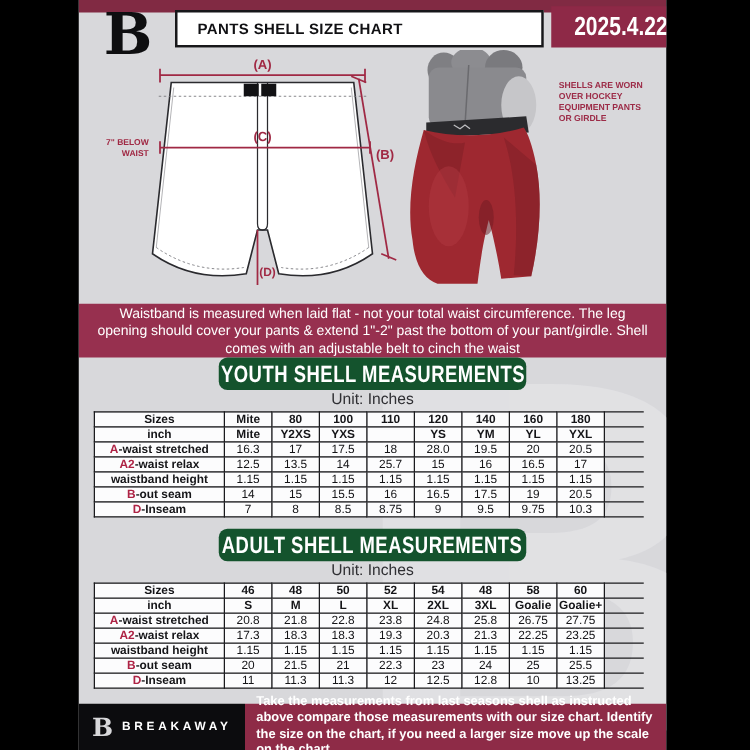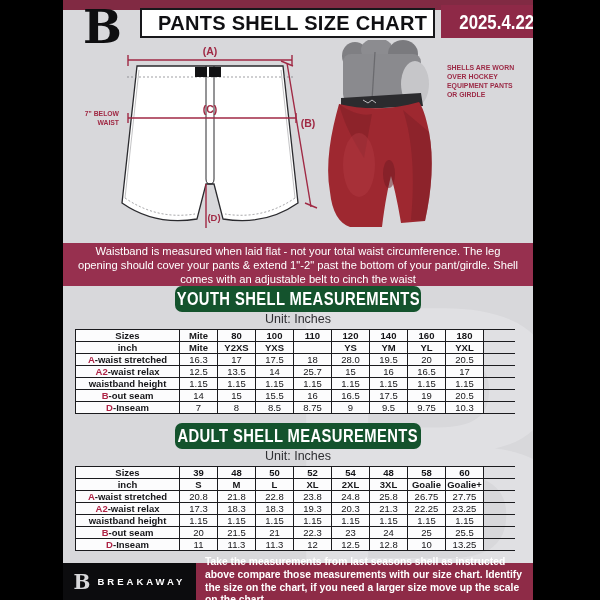--- a/index.html
+++ b/index.html
@@ -7,21 +7,21 @@
        font-family:"Liberation Sans",sans-serif;}
   .page{position:absolute;left:63px;top:0;width:470px;height:600px;background:#d8d8db;overflow:hidden;}
 
   .top-strip{position:absolute;left:0;top:0;width:470px;height:10px;background:#812a43;z-index:2;}
 
   .logo{position:absolute;left:20px;top:4px;font-family:"DejaVu Serif",serif;font-weight:bold;
         font-size:46px;line-height:1;color:#0e0e10;z-index:3;}
 
   .title-box{position:absolute;left:77px;top:8px;width:295px;height:30px;background:#fff;
              border:2px solid #17171a;box-sizing:border-box;display:flex;align-items:center;z-index:3;}
-  .title-box span{padding-left:16px;font-size:20px;font-weight:bold;letter-spacing:.3px;color:#101013;}
+  .title-box span{padding-left:16px;font-size:12px;font-weight:bold;letter-spacing:.3px;color:#101013;}
 
   .date-badge{position:absolute;left:378px;top:5px;width:112px;height:33px;background:#8e2947;
               display:flex;align-items:center;justify-content:center;z-index:3;}
   .date-badge span{color:#fff;font-weight:bold;font-size:21px;transform:scaleX(.8);white-space:nowrap;}
 
   .diagram{position:absolute;left:0;top:40px;z-index:2;}
 
   .notice{position:absolute;left:0;top:243px;width:470px;height:43px;background:#97304f;
           display:flex;align-items:center;justify-content:center;text-align:center;
           box-sizing:border-box;padding:2px 14px;z-index:2;}
@@ -266,21 +266,21 @@
         <col style="width:38px">
       <col style="width:38px">
         <col style="width:38px">
         <col style="width:38px">
         <col style="width:38px">
       <col style="width:31px">
     </colgroup>
     <tbody>
         <tr class="hdr">
           <td class="lbl">Sizes</td>
-          <td class="val">39</td>
+          <td class="val">46</td>
           <td class="val">48</td>
           <td class="val">50</td>
           <td class="val">52</td>
           <td class="val">54</td>
           <td class="val">48</td>
           <td class="val">58</td>
           <td class="val">60</td>
           <td class="ext"></td>
         </tr>
         <tr class="hdr">

